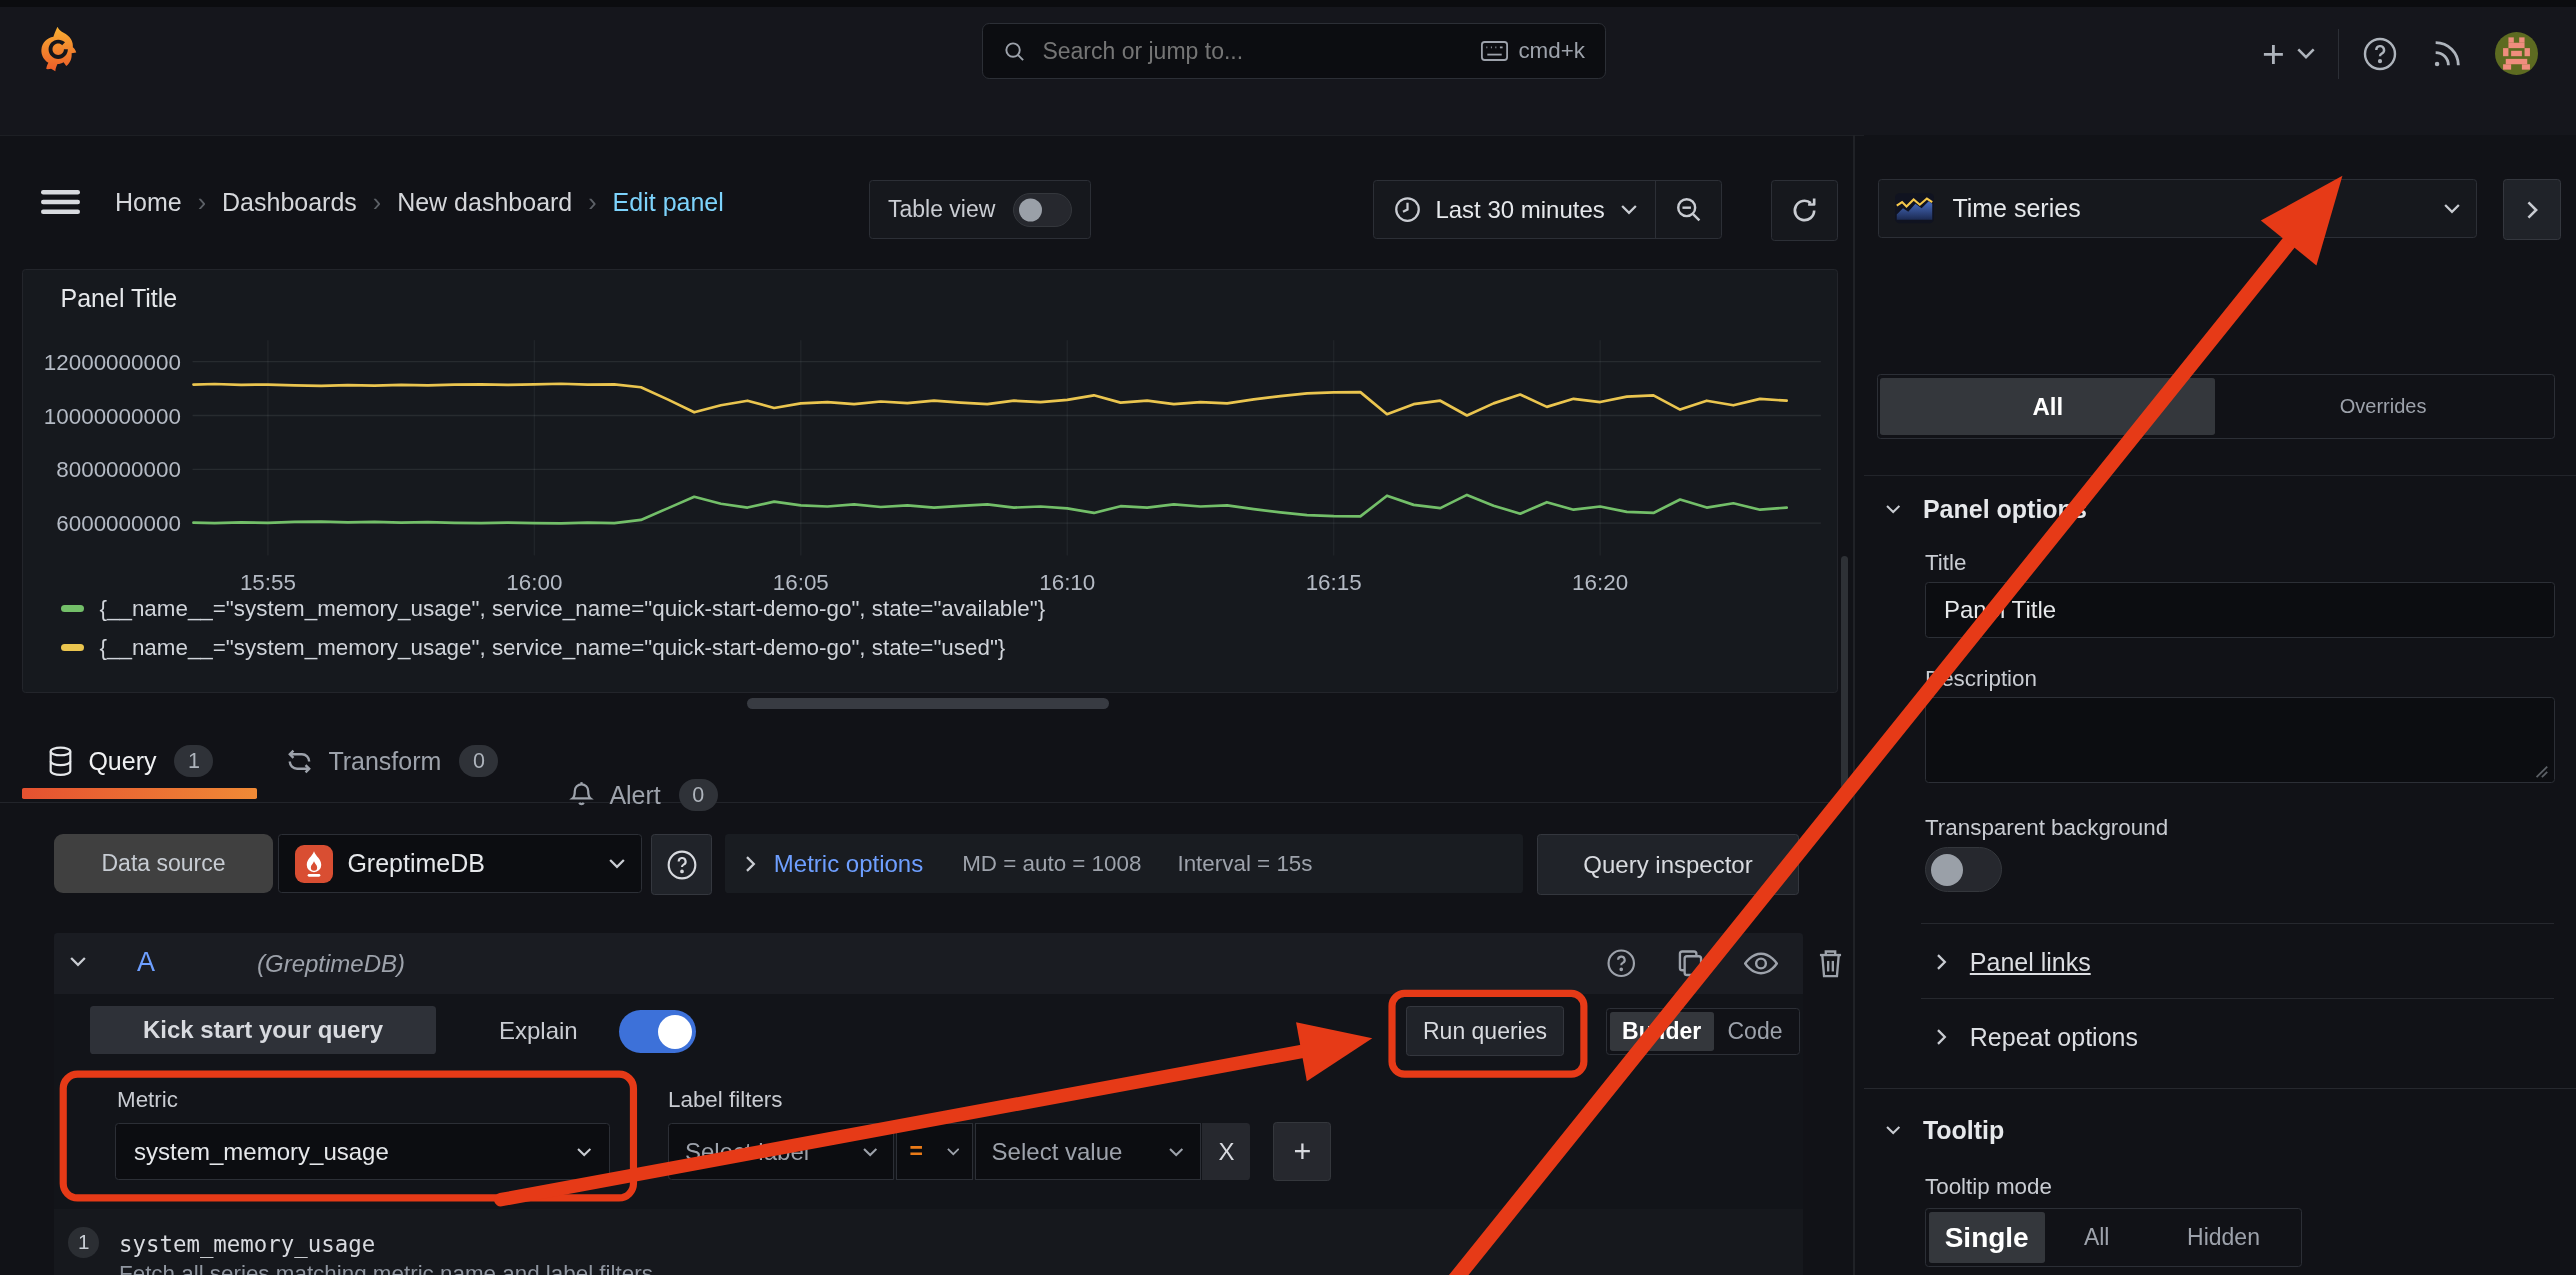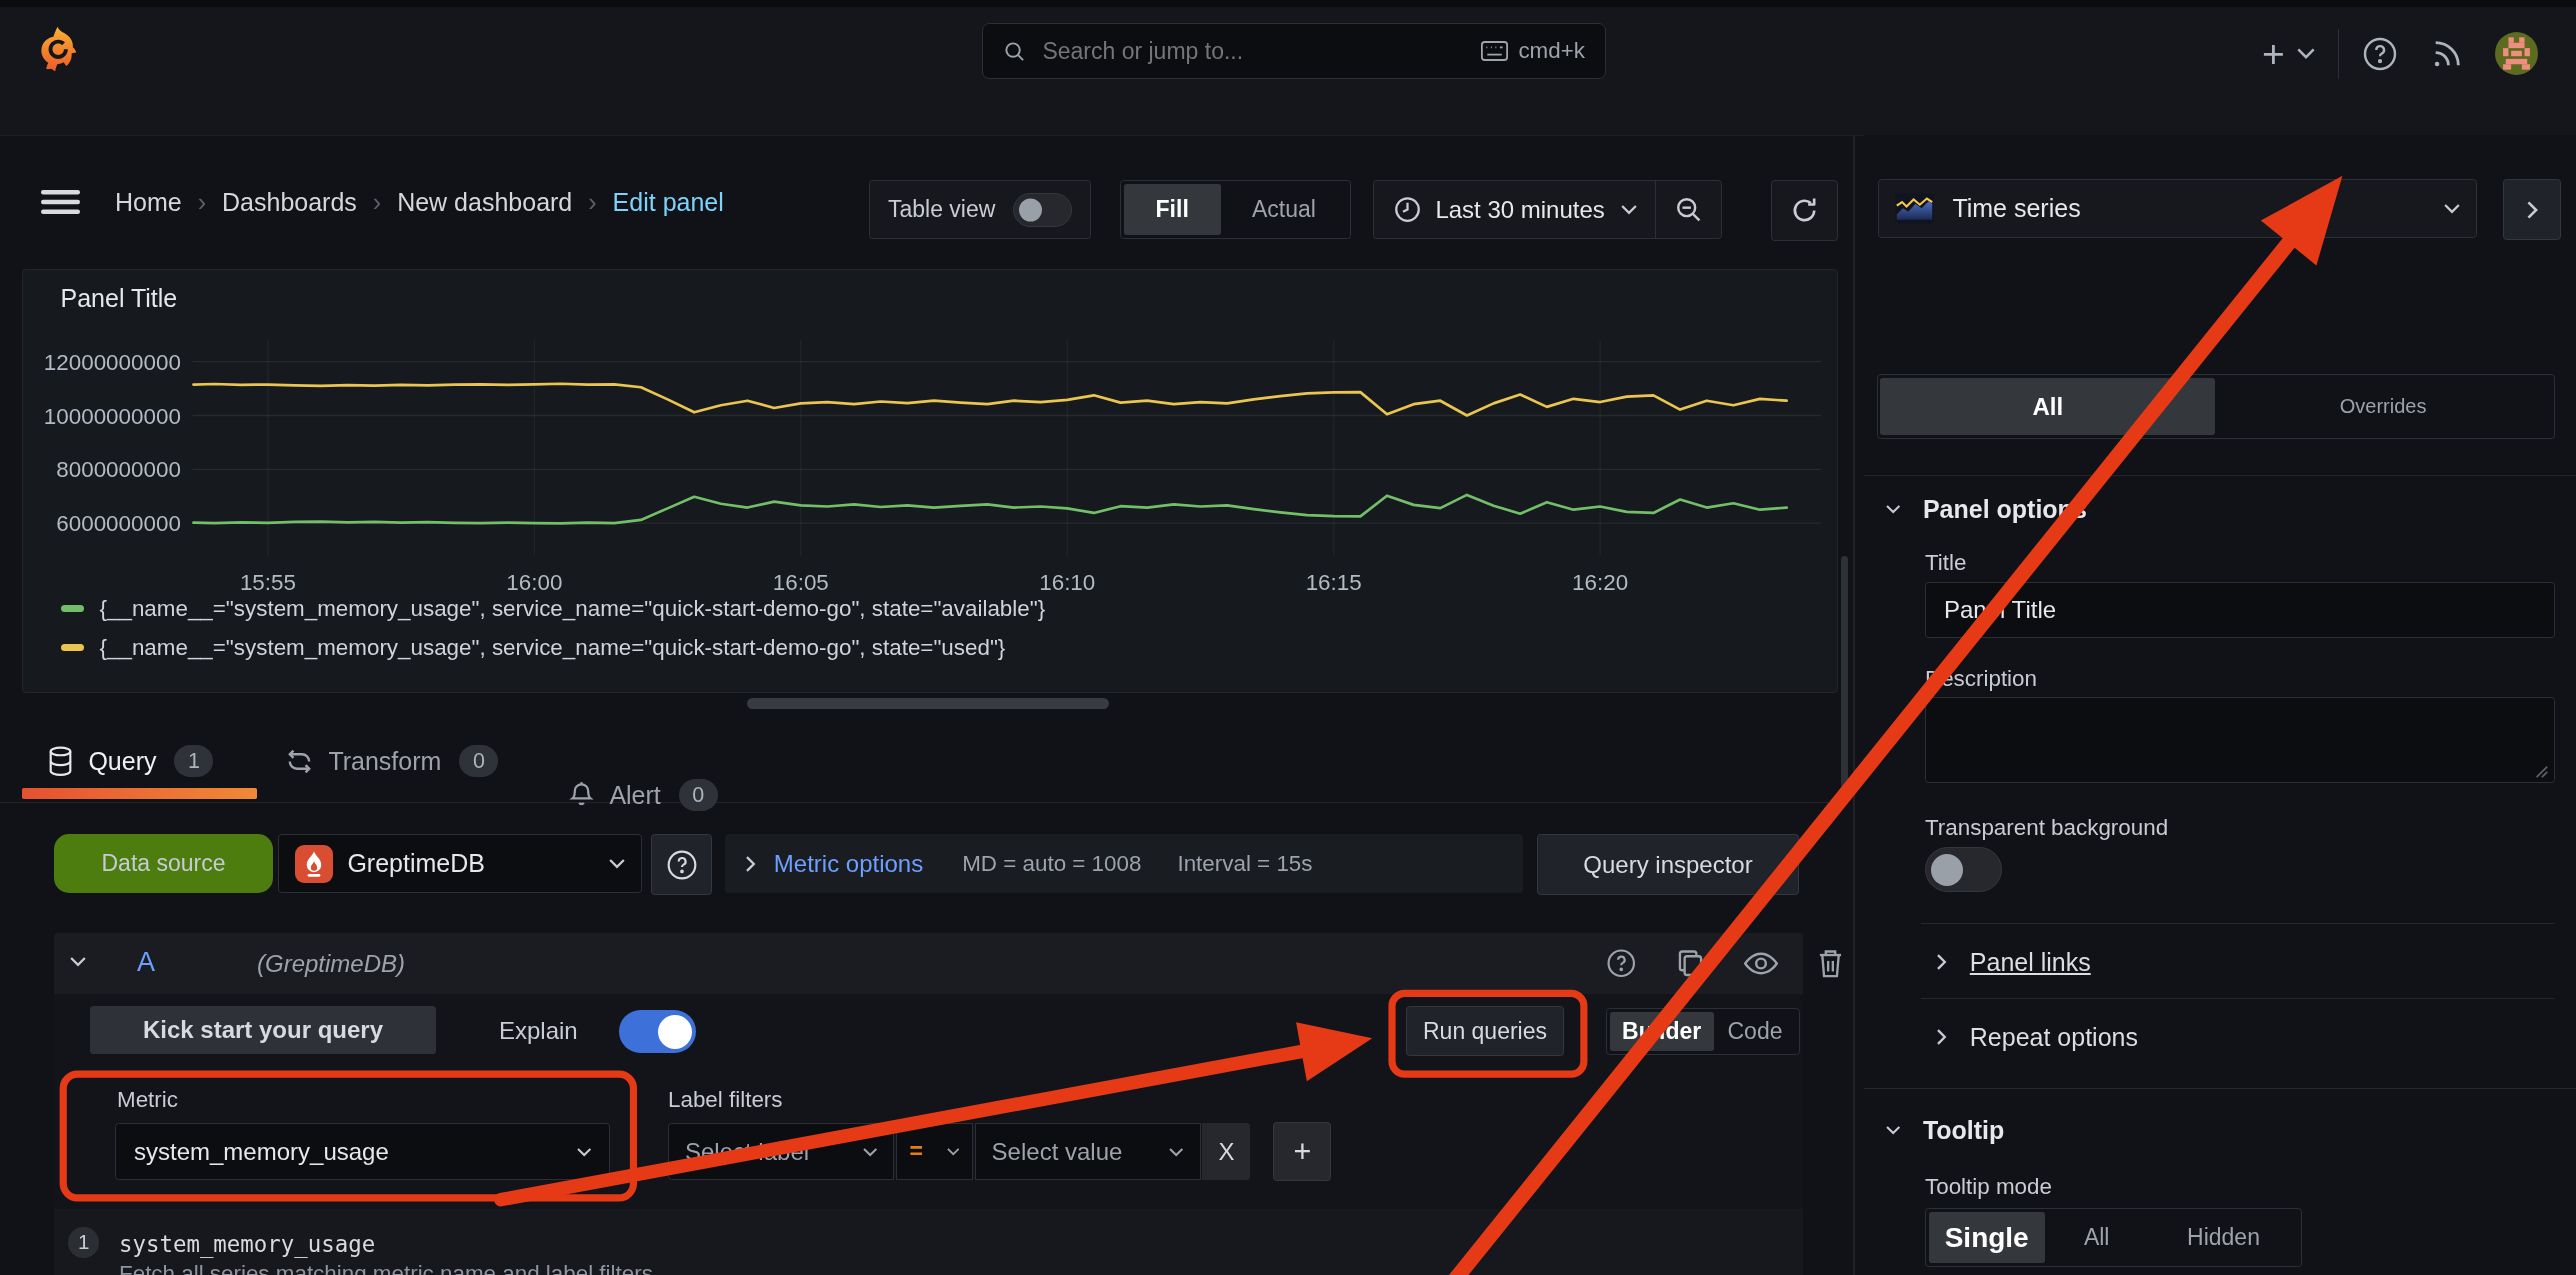--- a/index.html
+++ b/index.html
@@ -4,21 +4,21 @@
 <style>
   html,body{margin:0;padding:0;background:#0b0c0f;}
   body{font-family:"Liberation Sans",sans-serif;color:#ccccdc;-webkit-font-smoothing:antialiased;}
   #root{position:relative;width:2576px;height:1275px;background:#111217;overflow:hidden;}
   .abs{position:absolute;}
   .row{display:flex;align-items:center;}
   
   .chrome{background:#15161c;}
   .panelbox{background:#16191e;border:0.9px solid #23252b;border-radius:3.6px;}
   .inputbox{background:#0c0d11;border:0.9px solid #2c2f36;border-radius:3.6px;}
-  .chip{background:#4d7c0f;border-radius:15px;color:#c7ccd3;}
+  .chip{background:#404040;border-radius:9px;color:#c7ccd3;}
   .btn{display:flex;align-items:center;justify-content:center;border-radius:3.6px;font-size:23px;color:#d8dadf;cursor:pointer;}
   .btn-secondary{background:#2e3138;}
   .btn-outline{background:#202329;border:0.9px solid #34373e;}
   .btn-blue{background:#3d71d9;color:#fff;font-weight:600;}
   .btn-discard{background:transparent;border:0.9px solid #e0226e;color:#ee5c8e;font-weight:600;}
   .seg-group{background:#111217;border:0.9px solid #2c2f36;border-radius:3.6px;display:flex;align-items:center;padding:2.7px;}
   .seg{display:flex;align-items:center;justify-content:center;border-radius:2.7px;color:#9da2ab;font-size:23px;height:100%;}
   .seg.on{background:#34373c;color:#fff;font-weight:600;}
   .divider-v{width:0.9px;background:#2c2f36;}
   .label-sm{font-size:22.4px;color:#c9ccd2;}
@@ -157,24 +157,20 @@
 
   <div class="abs" style="left:2567px;top:184px;width:7.2px;height:206px;background:#33363c;border-radius:3.6px;"></div>
 
   <div class="abs row" style="left:869px;top:180px;height:59px;border:0.9px solid #2c2f36;border-radius:3.6px;padding:0 18px;box-sizing:border-box;background:#16181d;">
     <span style="font-size:23px;color:#c9ccd2;margin-right:18px;">Table view</span>
     <div class="toggle off" style="width:57px;height:32px;">
         <div class="knob" style="width:23px;height:23px;"></div>
       </div>
   </div>
 
-  <div class="abs seg-group" style="left:1120px;top:180px;width:231px;height:59px;box-sizing:border-box;">
-    <div class="seg on" style="width:97px;">Fill</div>
-    <div class="seg" style="flex:1;">Actual</div>
-  </div>
 
   <div class="abs row" style="left:1373px;top:180px;height:59px;border:0.9px solid #2c2f36;border-radius:3.6px;box-sizing:border-box;background:#16181d;">
     <span style="margin:0 14.4px 0 20px;">
       <svg width="27" height="27" viewBox="0 0 24 24" fill="none" stroke="#c9ccd2" stroke-width="2">
           <circle cx="12" cy="12" r="10"></circle>
           <path d="M12 6v6l-4 2"></path>
         </svg>
     </span>
     <span style="font-size:24px;color:#e6e8eb;">Last 30 minutes</span>
     <span style="margin:0 18px 0 16px;">

